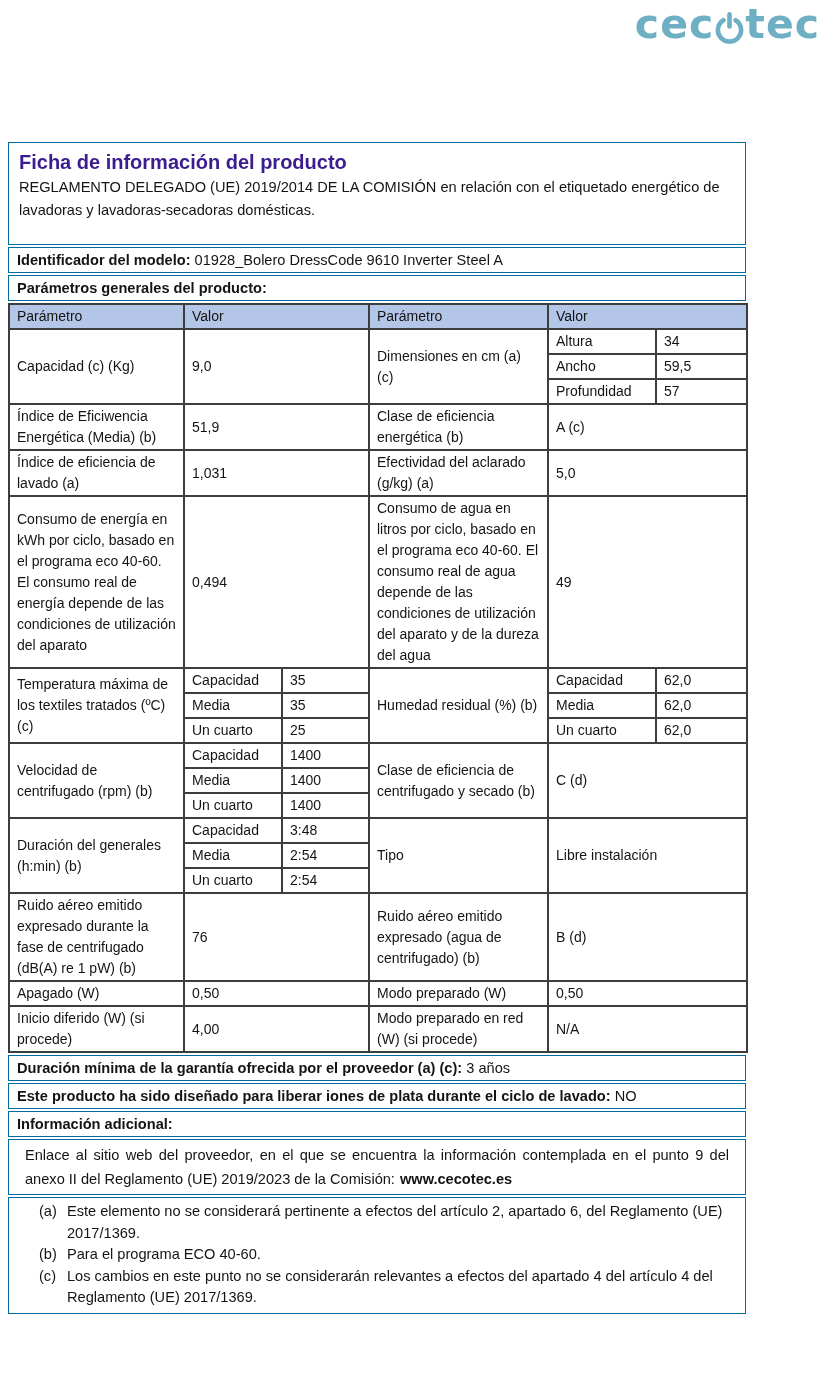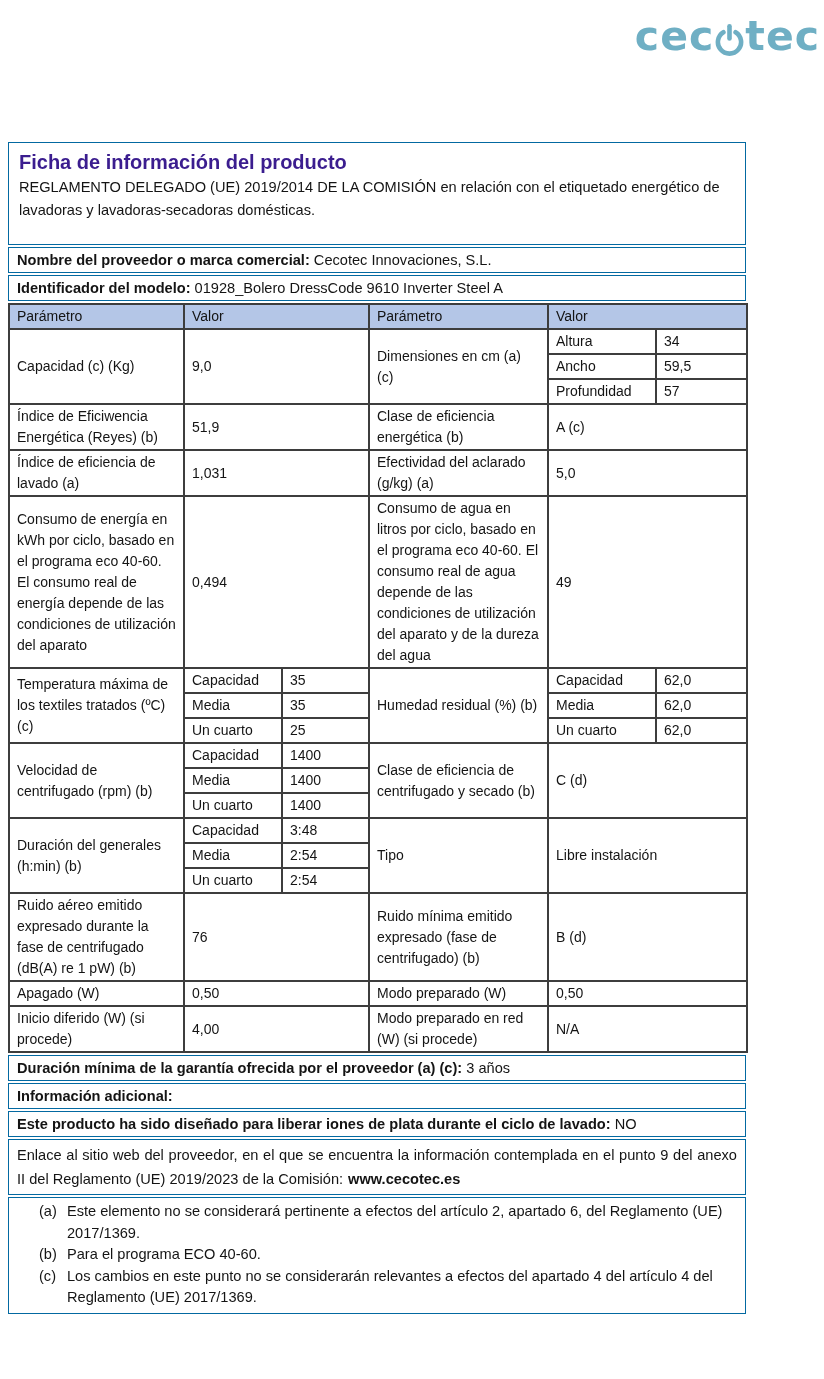--- a/index.html
+++ b/index.html
@@ -2,21 +2,21 @@
 <html><head>
 <meta charset="utf-8">
 <style>
   html,body{margin:0;padding:0;}
   body{
     width:824px;height:1379px;background:#ffffff;position:relative;
     font-family:"Liberation Sans",sans-serif;color:#141414;overflow:hidden;
   }
   
   .logo{
-    position:absolute;top:14px;right:4px;display:flex;align-items:flex-start;
+    position:absolute;top:2px;right:4px;display:flex;align-items:flex-start;
     color:#6fafc4;font-weight:bold;font-size:41px;letter-spacing:1px;
     font-family:"DejaVu Sans",sans-serif;line-height:44px;
   }
   .logo svg{margin:9px 1px 0 1px;display:block;}
   
   .doc{position:absolute;left:8px;top:142px;width:738px;}
   .box{
     border:1px solid #0369a1;margin-bottom:2px;box-sizing:border-box;background:#fff;
   }
   .title-box{height:103px;padding:5px 10px;}
@@ -30,21 +30,21 @@
   table.grid td,table.grid th{
     border:2px solid #3d3d3d;padding:1px 7px;font-size:14px;line-height:21px;
     text-align:left;vertical-align:middle;font-weight:normal;box-sizing:border-box;
     overflow:hidden;
   }
   table.grid th{background:#b4c6e7;height:21px;}
   tr.sub td{height:22px;}
   tr.r1line td{height:23px;margin-top:32px;}
   tr.r2line td{height:45px;}
   
-  .link-box{padding:3px 8px;font-size:14.6px;line-height:24px;text-align:justify;white-space:normal;}
+  .link-box{padding:3px 16px;font-size:14.6px;line-height:24px;text-align:justify;white-space:normal;}
   .link-box .url{font-weight:bold;margin-left:5px;}
   .footnotes{padding:3px 0 4px 0;font-size:14.6px;line-height:21.5px;}
   .fn{display:grid;grid-template-columns:58px 1fr;padding-right:12px;}
   .fn .m{padding-left:30px;}
 </style>
 </head>
 <body>
 
 <div class="logo">
   <span>cec</span>
@@ -57,31 +57,30 @@
   <span>tec</span>
 </div>
 
 <div class="doc">
 
   <div class="box title-box">
     <div class="title">Ficha de información del producto</div>
     <div class="reg">REGLAMENTO DELEGADO (UE) 2019/2014 DE LA COMISIÓN en relación con el etiquetado energético de lavadoras y lavadoras-secadoras domésticas.</div>
   </div>
 
-  <div class="box label-row">
-    <span class="lbl">Nombre del proveedor o marca comercial:</span>
-    <span class="val">Cecotec Innovaciones, S.L.</span>
-  </div>
 
 
   <div class="box label-row">
     <span class="lbl">Identificador del modelo:</span>
     <span class="val">01928_Bolero DressCode 9610 Inverter Steel A</span>
   </div>
 
+  <div class="box label-row">
+    <span class="lbl">Parámetros generales del producto:</span>
+  </div>
 
   <table class="grid">
     <colgroup>
       <col style="width:175px">
         <col style="width:98px">
         <col style="width:87px">
       <col style="width:179px">
         <col style="width:108px">
         <col style="width:91px">
     </colgroup>
@@ -103,21 +102,21 @@
     <tr class="sub">
       <td>Ancho</td>
       <td>59,5</td>
     </tr>
     <tr class="sub">
       <td>Profundidad</td>
       <td>57</td>
     </tr>
 
     <tr class="r2line">
-      <td>Índice de Eficiwencia Energética (Reyes) (b)</td>
+      <td>Índice de Eficiwencia Energética (Media) (b)</td>
       <td colspan="2">51,9</td>
       <td>Clase de eficiencia energética (b)</td>
       <td colspan="2">A (c)</td>
     </tr>
 
     <tr class="r2line">
       <td>Índice de eficiencia de lavado (a)</td>
       <td colspan="2">1,031</td>
       <td>Efectividad del aclarado (g/kg) (a)</td>
       <td colspan="2">5,0</td>
@@ -179,21 +178,21 @@
       <td>2:54</td>
     </tr>
     <tr class="sub">
       <td>Un cuarto</td>
       <td>2:54</td>
     </tr>
 
     <tr>
       <td>Ruido aéreo emitido expresado durante la fase de centrifugado (dB(A) re 1 pW) (b)</td>
       <td colspan="2">76</td>
-      <td>Ruido mínima emitido expresado (fase de centrifugado) (b)</td>
+      <td>Ruido aéreo emitido expresado (agua de centrifugado) (b)</td>
       <td colspan="2">B (d)</td>
     </tr>
 
     <tr class="r1line">
       <td>Apagado (W)</td>
       <td colspan="2">0,50</td>
       <td>Modo preparado (W)</td>
       <td colspan="2">0,50</td>
     </tr>
 
@@ -205,26 +204,26 @@
     </tr>
     </tbody>
   </table>
 
   <div class="box label-row">
     <span class="lbl">Duración mínima de la garantía ofrecida por el proveedor (a) (c):</span>
     <span class="val">3 años</span>
   </div>
 
   <div class="box label-row">
-    <span class="lbl">Información adicional:</span>
-  </div>
-
-  <div class="box label-row">
     <span class="lbl">Este producto ha sido diseñado para liberar iones de plata durante el ciclo de lavado:</span>
     <span class="val">NO</span>
+  </div>
+
+  <div class="box label-row">
+    <span class="lbl">Información adicional:</span>
   </div>
 
   <div class="box link-box">
     <span>Enlace al sitio web del proveedor, en el que se encuentra la información contemplada en el punto 9 del anexo II del Reglamento (UE) 2019/2023 de la Comisión:</span><span class="url">www.cecotec.es</span>
   </div>
 
   <div class="box footnotes">
     <div class="fn">
       <span class="m">(a)</span>
       <span class="t">Este elemento no se considerará pertinente a efectos del artículo 2, apartado 6, del Reglamento (UE) 2017/1369.</span>

